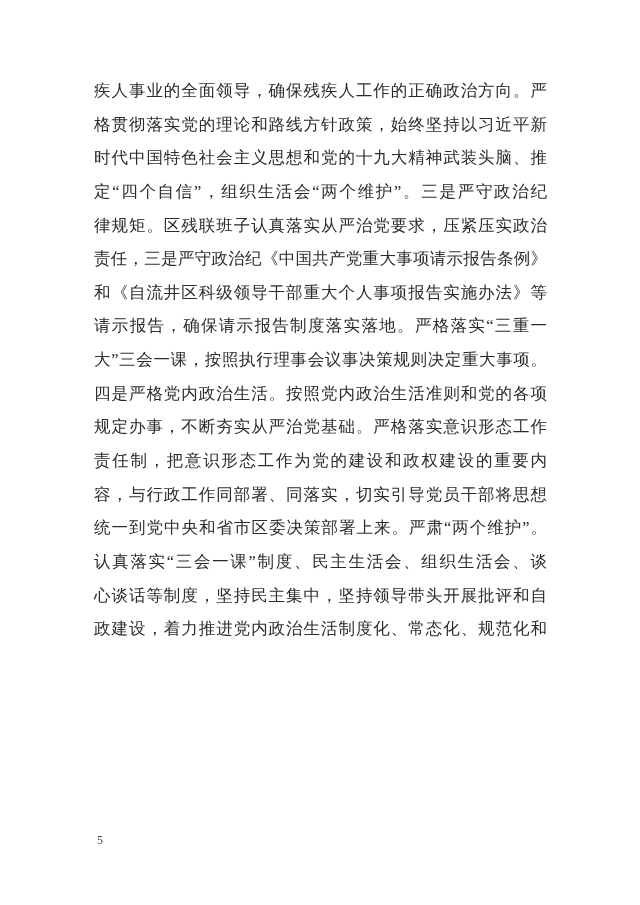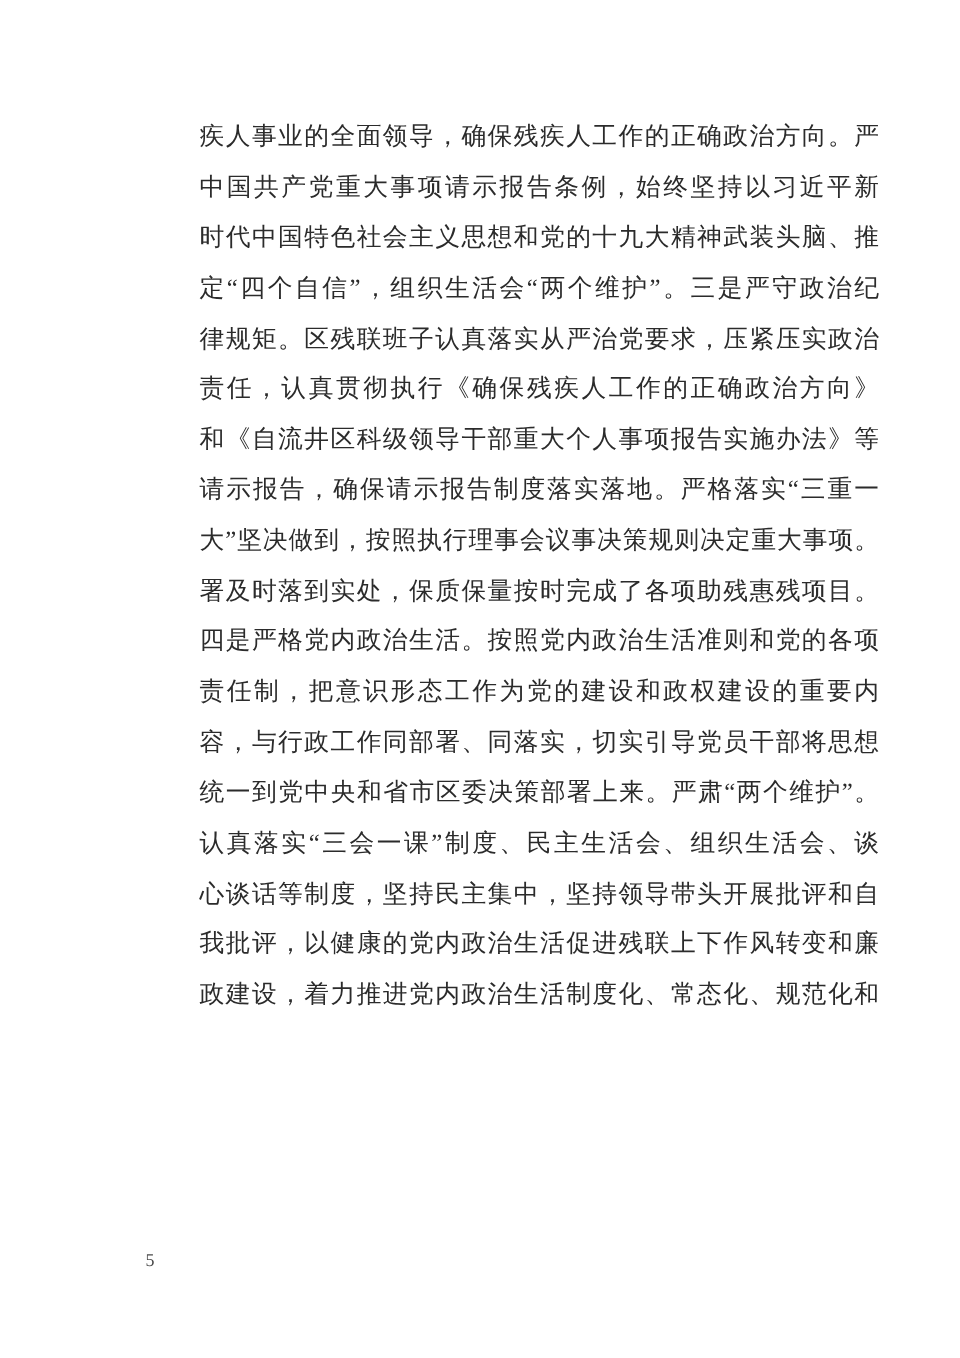--- a/index.html
+++ b/index.html
@@ -13,21 +13,20 @@
     height: 905px;
     background: #ffffff;
     overflow: hidden;
     font-family: "Liberation Serif", serif;
   }
   .text-block {
     position: absolute;
     left: 94px;
     top: 74px;
     width: 453px;
-    margin-left: 39px;
   }
   .line {
     height: 33.65px;
     line-height: 33.65px;
     font-size: 16.5px;
     color: #2b2b2b;
     white-space: nowrap;
     text-align: justify;
     text-align-last: justify;
     text-justify: inter-ideograph;
@@ -42,32 +41,31 @@
     color: #4a4a4a;
     font-family: "Liberation Serif", serif;
   }
 </style>
 </head>
 <body>
 
 <div class="page">
   <div class="text-block">
       <div class="line">疾人事业的全面领导，确保残疾人工作的正确政治方向。严</div>
-      <div class="line">中国共产党重大事项请示报告条例，始终坚持以习近平新</div>
+      <div class="line">格贯彻落实党的理论和路线方针政策，始终坚持以习近平新</div>
       <div class="line">时代中国特色社会主义思想和党的十九大精神武装头脑、推</div>
       <div class="line">定“四个自信”，组织生活会“两个维护”。三是严守政治纪</div>
       <div class="line">律规矩。区残联班子认真落实从严治党要求，压紧压实政治</div>
-      <div class="line">责任，认真贯彻执行《确保残疾人工作的正确政治方向》</div>
+      <div class="line">责任，三是严守政治纪《中国共产党重大事项请示报告条例》</div>
       <div class="line">和《自流井区科级领导干部重大个人事项报告实施办法》等</div>
       <div class="line">请示报告，确保请示报告制度落实落地。严格落实“三重一</div>
-      <div class="line">大”坚决做到，按照执行理事会议事决策规则决定重大事项。</div>
-      <div class="line">署及时落到实处，保质保量按时完成了各项助残惠残项目。</div>
+      <div class="line">大”三会一课，按照执行理事会议事决策规则决定重大事项。</div>
       <div class="line">四是严格党内政治生活。按照党内政治生活准则和党的各项</div>
+      <div class="line">规定办事，不断夯实从严治党基础。严格落实意识形态工作</div>
       <div class="line">责任制，把意识形态工作为党的建设和政权建设的重要内</div>
       <div class="line">容，与行政工作同部署、同落实，切实引导党员干部将思想</div>
       <div class="line">统一到党中央和省市区委决策部署上来。严肃“两个维护”。</div>
       <div class="line">认真落实“三会一课”制度、民主生活会、组织生活会、谈</div>
       <div class="line">心谈话等制度，坚持民主集中，坚持领导带头开展批评和自</div>
-      <div class="line">我批评，以健康的党内政治生活促进残联上下作风转变和廉</div>
       <div class="line">政建设，着力推进党内政治生活制度化、常态化、规范化和</div>
     </div>
   <div class="page-number">5</div>
 </div>
 
 </body></html>

